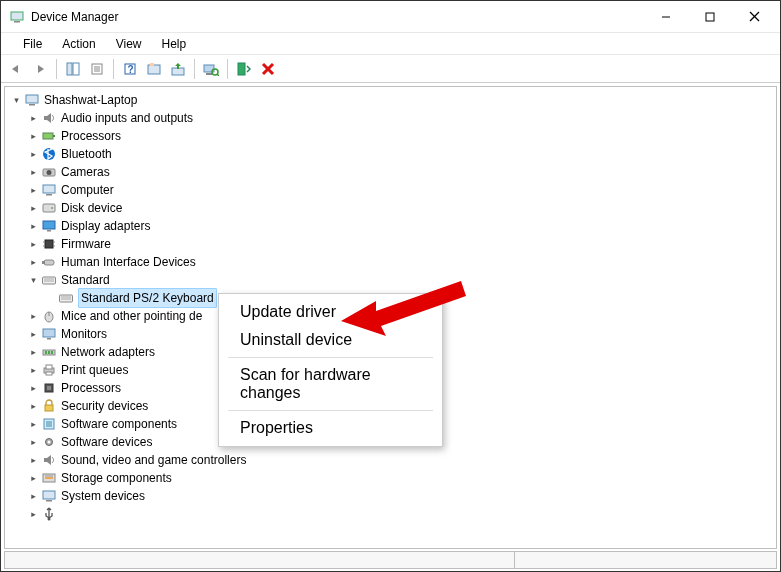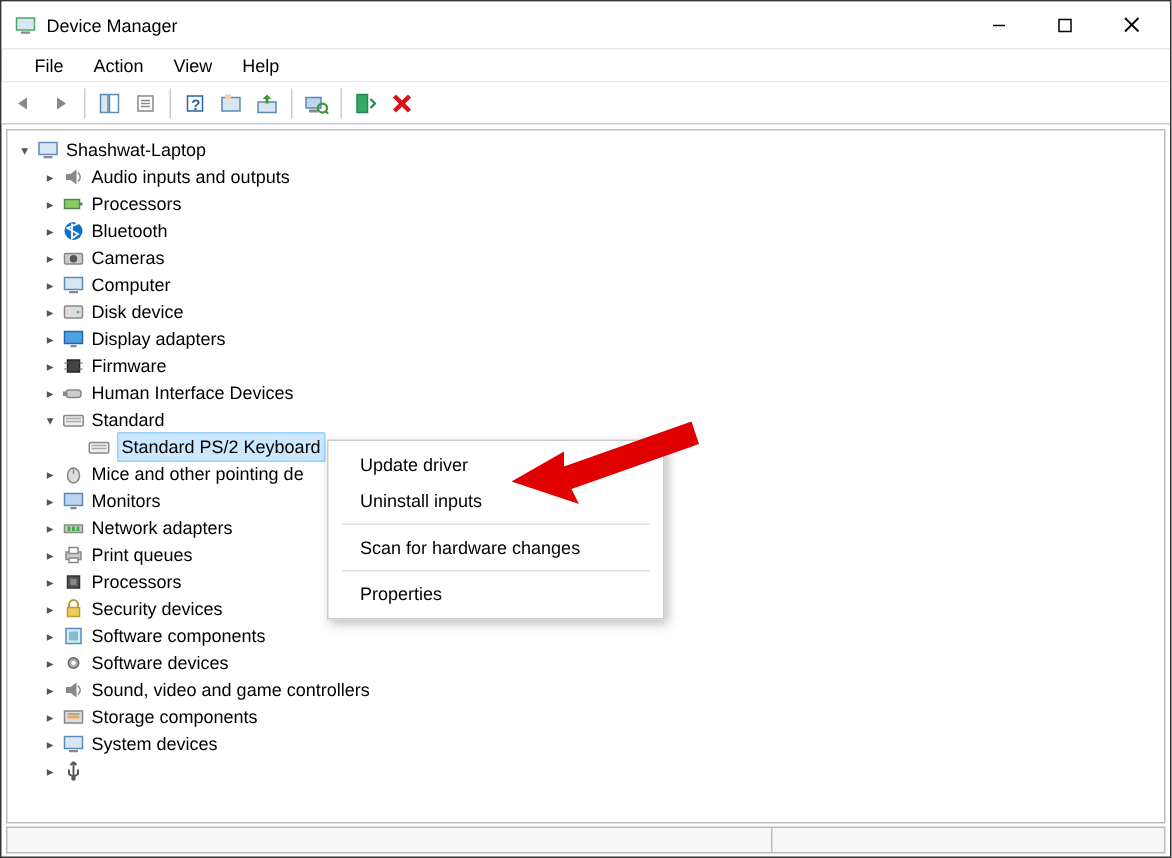--- a/index.html
+++ b/index.html
@@ -94,21 +94,21 @@
     }
     
     .context-menu {
       position: absolute;
       top: 292px; left: 217px;
       width: 225px;
       background: #fff;
       border: 1px solid #ccc;
       box-shadow: 2px 3px 7px rgba(0,0,0,0.25);
       padding: 4px 3px;
-      font-size: 12px;
+      font-size: 16px;
     }
     .context-menu .cm-item {
       padding: 5px 18px;
       cursor: pointer;
     }
     .context-menu .cm-sep { height: 1px; background: #ddd; margin: 3px 6px; }
     .context-menu .cm-bold { font-weight: 400; }
     
     .statusbar {
       position: absolute; left: 3px; right: 3px; bottom: 2px; height: 18px;
@@ -534,21 +534,21 @@
               </div>
             </li>
           </ul>
         </li>
       </ul>
   </div>
 </div>
 
 <div class="context-menu" id="context-menu">
     <div class="cm-item">Update driver</div>
-    <div class="cm-item">Uninstall inputs</div>
+    <div class="cm-item">Uninstall device</div>
     <div class="cm-sep"></div>
     <div class="cm-item">Scan for hardware changes</div>
     <div class="cm-sep"></div>
     <div class="cm-item cm-bold">Properties</div>
   </div>
 
 <div class="arrow-annot">
   <svg width="130" height="60">
     <polygon points="0,40 35,20 35,30 120,0 125,15 40,45 45,55" fill="#e00000"></polygon>
   </svg>

